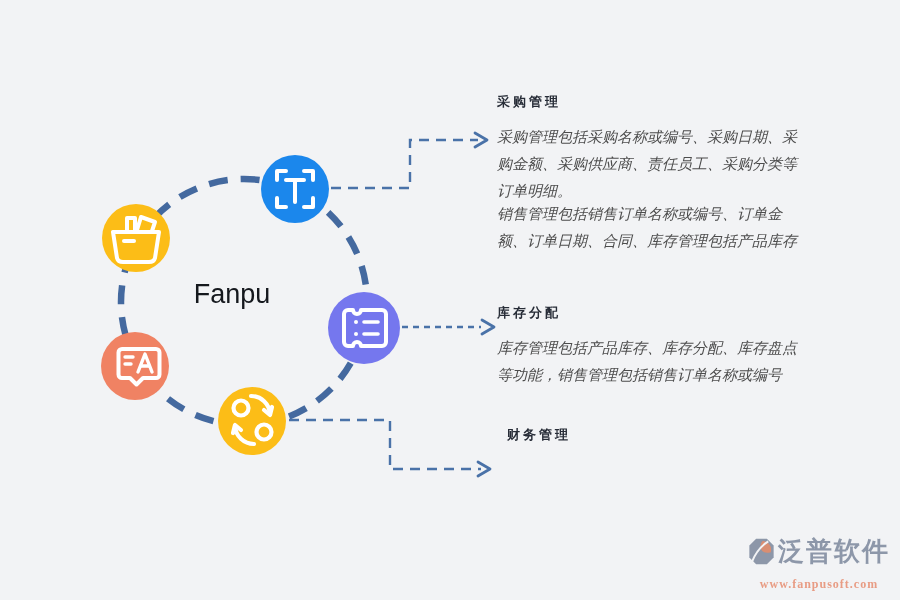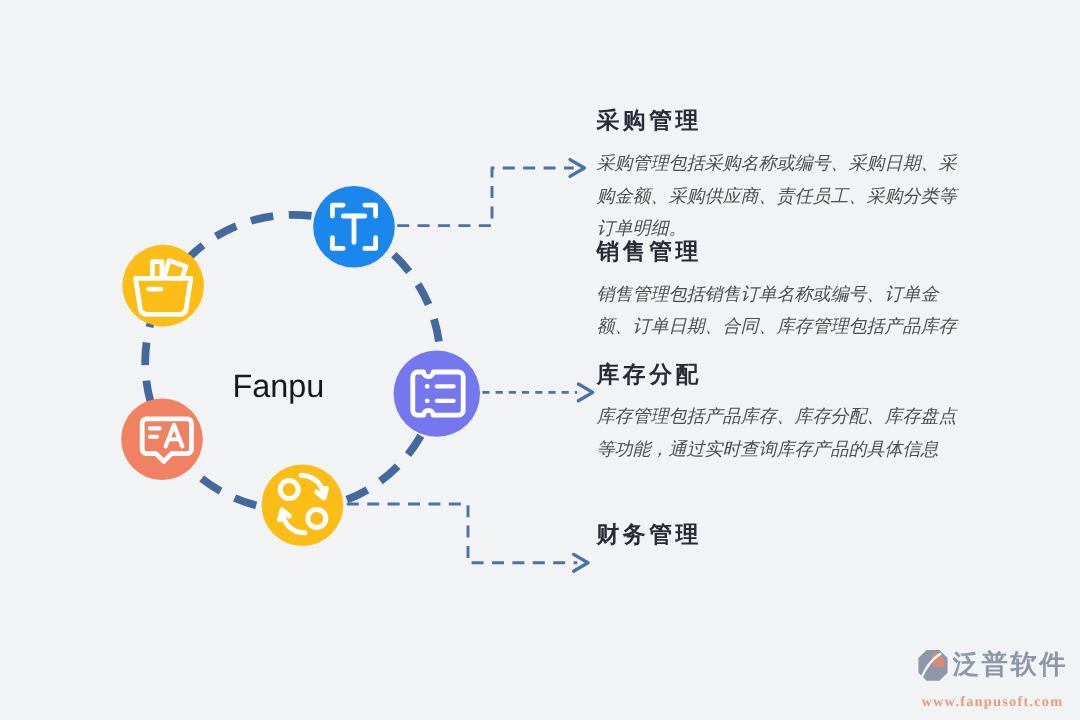--- a/index.html
+++ b/index.html
@@ -9,40 +9,39 @@
     background:#f2f3f5;
     overflow:hidden;
     font-family:"Liberation Sans", sans-serif;
   }
   .diagram-svg{position:absolute;left:0;top:0;}
   .glyph{stroke:#ffffff;fill:none;stroke-linecap:round;stroke-linejoin:round;}
   .center-label{
     position:absolute;left:172px;top:279px;width:120px;
     text-align:center;font-size:27px;color:#15181d;
     font-family:"Liberation Sans", sans-serif;
-    margin-top:28px;
   }
   .sec{position:absolute;left:497px;width:306px;}
   .sec h3{
     margin:0 0 10px 0;
     font-family:"Liberation Serif", serif;
-    font-weight:bold;font-size:19px;line-height:22px;
+    font-weight:bold;font-size:13px;line-height:22px;
     letter-spacing:3px;color:#272c37;
   }
   .sec p{
     margin:0;font-size:15px;line-height:27px;color:#4d4d4d;font-style:italic;
   }
-  .sec1{top:91px;} .sec2{top:200px;} .sec3{top:302px;} .sec4{top:436px;}
+  .sec1{top:91px;} .sec2{top:200px;} .sec3{top:302px;} .sec4{top:424px;margin-left:10px;}
   .footer{
     position:absolute;right:10px;bottom:8px;
     display:flex;flex-direction:column;align-items:center;
   }
   .footer .brand-row{display:flex;align-items:center;gap:3px;}
   .footer .brand-text{
-    font-size:22px;font-weight:bold;color:#8d97a9;letter-spacing:2px;
+    font-size:26px;font-weight:bold;color:#8d97a9;letter-spacing:2px;
     font-family:"Liberation Serif", serif;
   }
   .footer .url-text{
     margin-top:8px;font-size:12px;font-weight:bold;color:#e89c84;letter-spacing:1px;
     font-family:"Liberation Serif", serif;
   }
 </style>
 </head>
 <body>
 
@@ -129,27 +128,26 @@
   </svg>
 
   <div class="center-label">Fanpu</div>
 
   <section class="sec sec1">
     <h3>采购管理</h3>
     <p>采购管理包括采购名称或编号、采购日期、采购金额、采购供应商、责任员工、采购分类等订单明细。</p>
   </section>
 
   <section class="sec sec2">
-    <h3>销售管理</h3>
     <p>销售管理包括销售订单名称或编号、订单金额、订单日期、合同、库存管理包括产品库存</p>
   </section>
 
   <section class="sec sec3">
     <h3>库存分配</h3>
-    <p>库存管理包括产品库存、库存分配、库存盘点等功能，通过实时查询库存产品的具体信息</p>
+    <p>库存管理包括产品库存、库存分配、库存盘点等功能，销售管理包括销售订单名称或编号</p>
   </section>
 
   <section class="sec sec4">
     <h3>财务管理</h3>
   </section>
 
   <div class="footer">
     <div class="brand-row">
       <svg width="27" height="29" viewBox="0 0 40 42">
         <path d="M12,2 h16 l10,10 v18 l-10,10 h-16 l-10,-10 v-18 z" fill="#8d97a9"></path>

